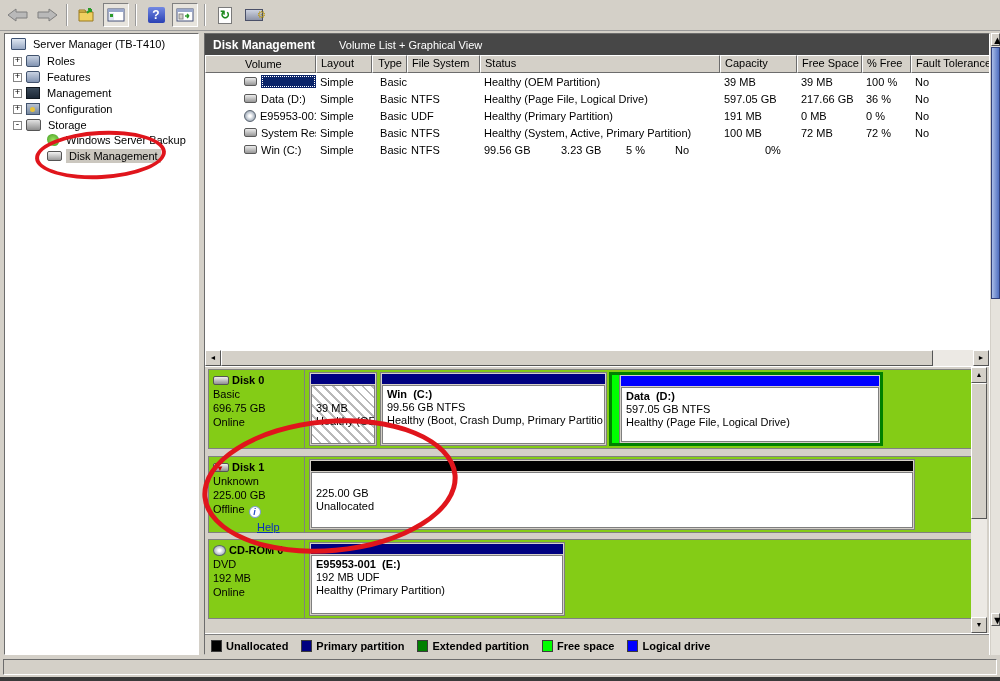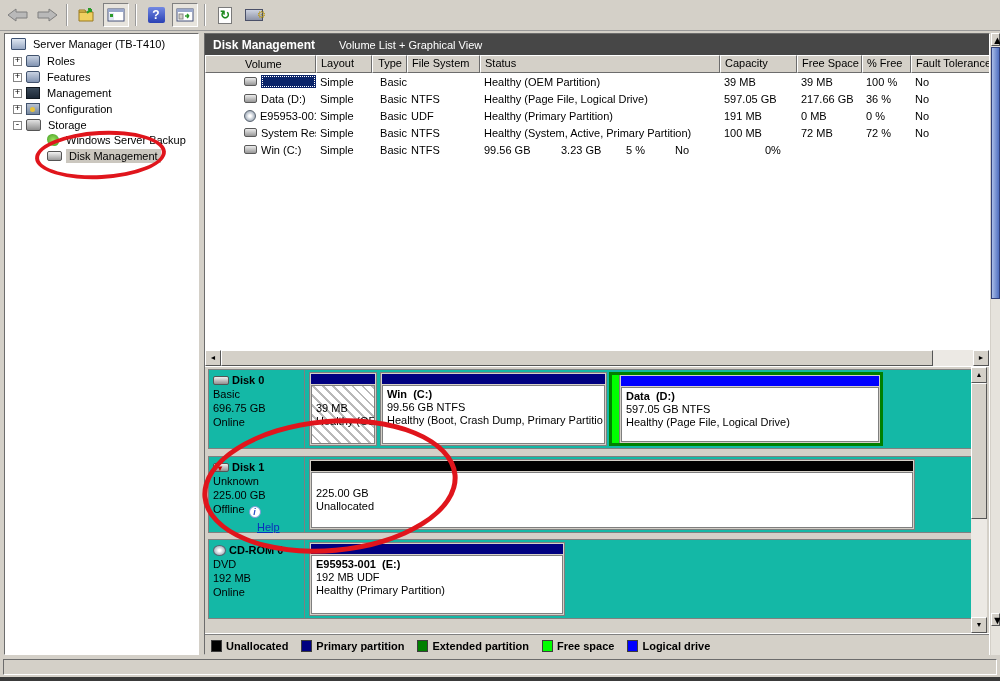--- a/index.html
+++ b/index.html
@@ -72,21 +72,21 @@
   .gthumb { position:absolute; left:0; top:16px; width:16px; height:136px; background:#d4d0c8;
             border:1px solid; border-color:#fff #555 #555 #fff; }
   .gdown { position:absolute; left:0; bottom:0; }
   .pane-vscroll { position:absolute; left:991px; top:33px; width:9px; height:622px; background:#e6e3dc; }
   .pv-up { position:absolute; left:0; top:0; width:9px; height:13px; background:#d4d0c8; border:1px solid; border-color:#fff #555 #555 #fff; }
   .pv-thumb { position:absolute; left:0; top:14px; width:9px; height:252px; background:linear-gradient(90deg,#a8bce6,#4f6fc0); border:1px solid #30407a; }
   .pv-down { position:absolute; left:0; top:580px; width:9px; height:13px; background:#d4d0c8; border:1px solid; border-color:#fff #555 #555 #fff; }
 
   
   .gview { position:absolute; left:0; top:333px; width:100%; height:266px; background:#d4d0c8; }
-  .disk-row { position:absolute; left:3px; width:765px; border:1px solid #808080; background:#14b8a6; display:flex; }
+  .disk-row { position:absolute; left:3px; width:765px; border:1px solid #808080; background:#84cc16; display:flex; }
   .disk-label { width:96px; flex:none; border-right:1px solid #808080; padding:3px 4px; line-height:14px; }
   .disk-title { font-weight:bold; display:flex; align-items:center; }
   .hd-icon { width:16px; height:9px; background:linear-gradient(#f0f0f0,#909090); border:1px solid #555;
              border-radius:2px; margin-right:3px; flex:none; position:relative; }
   .hd-icon.offline::after { content:"▼"; position:absolute; left:2px; top:-2px; color:#c00; font-size:8px; }
   .cd-icon { width:13px; height:11px; border-radius:50%; background:radial-gradient(#fff 15%, #c2cbd4 55%, #8a94a0);
              border:1px solid #5a6470; margin-right:3px; flex:none; }
   .info-icon { display:inline-block; width:12px; height:12px; border-radius:50%; background:#fff; border:1px solid #7d9bd6;
                color:#2a52c8; font-weight:bold; font-style:italic; font-size:9px; line-height:11px; text-align:center;
                vertical-align:-2px; margin-left:4px; }

